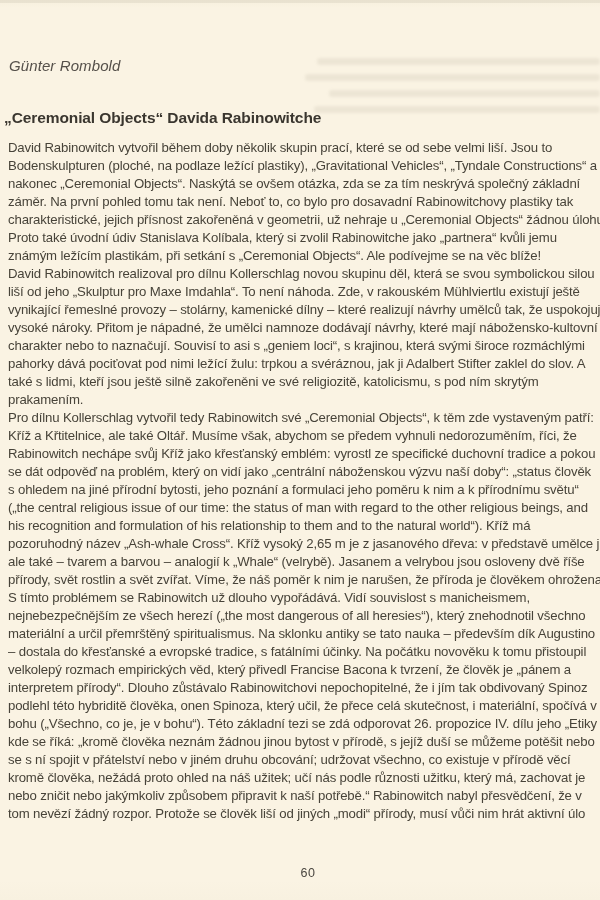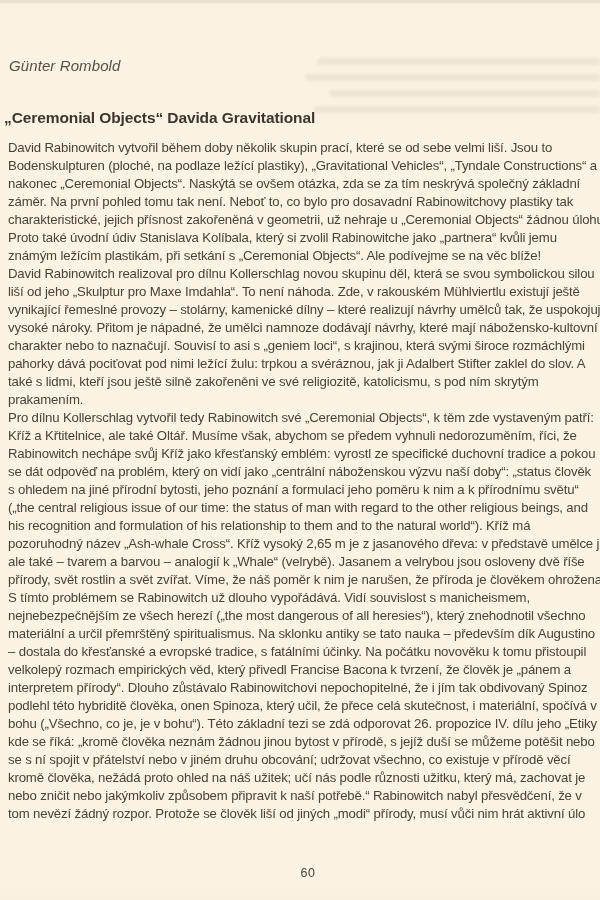--- a/index.html
+++ b/index.html
@@ -91,21 +91,21 @@
 
   <div class="author">Günter Rombold</div>
 
   <div class="show-through">
     <div class="st-line"></div>
     <div class="st-line"></div>
     <div class="st-line"></div>
     <div class="st-line"></div>
   </div>
 
-  <div class="heading">„Ceremonial Objects“ Davida Gravitational</div>
+  <div class="heading">„Ceremonial Objects“ Davida Rabinowitche</div>
 
   <div class="body-text">David Rabinowitch vytvořil během doby několik skupin prací, které se od sebe velmi liší. Jsou to
 Bodenskulpturen (ploché, na podlaze ležící plastiky), „Gravitational Vehicles“, „Tyndale Constructions“ a
 nakonec „Ceremonial Objects“. Naskýtá se ovšem otázka, zda se za tím neskrývá společný základní
 záměr. Na první pohled tomu tak není. Neboť to, co bylo pro dosavadní Rabinowitchovy plastiky tak
 charakteristické, jejich přísnost zakořeněná v geometrii, už nehraje u „Ceremonial Objects“ žádnou úlohu
 Proto také úvodní údiv Stanislava Kolíbala, který si zvolil Rabinowitche jako „partnera“ kvůli jemu
 známým ležícím plastikám, při setkání s „Ceremonial Objects“. Ale podívejme se na věc blíže!
 David Rabinowitch realizoval pro dílnu Kollerschlag novou skupinu děl, která se svou symbolickou silou
 liší od jeho „Skulptur pro Maxe Imdahla“. To není náhoda. Zde, v rakouském Mühlviertlu existují ještě

